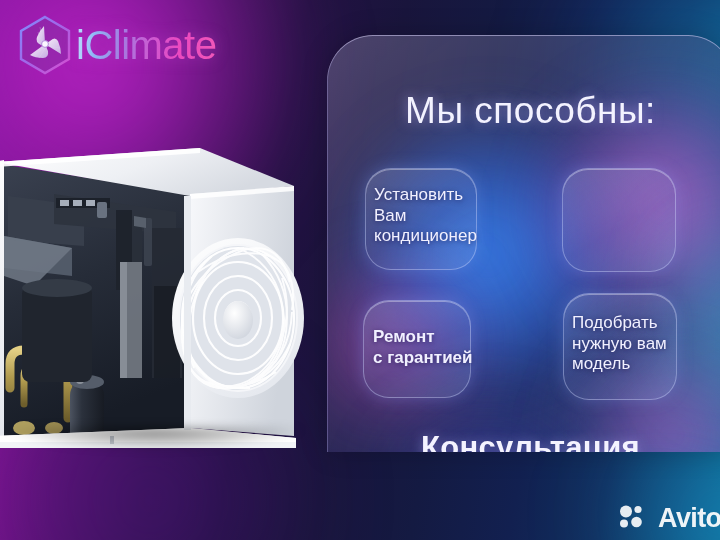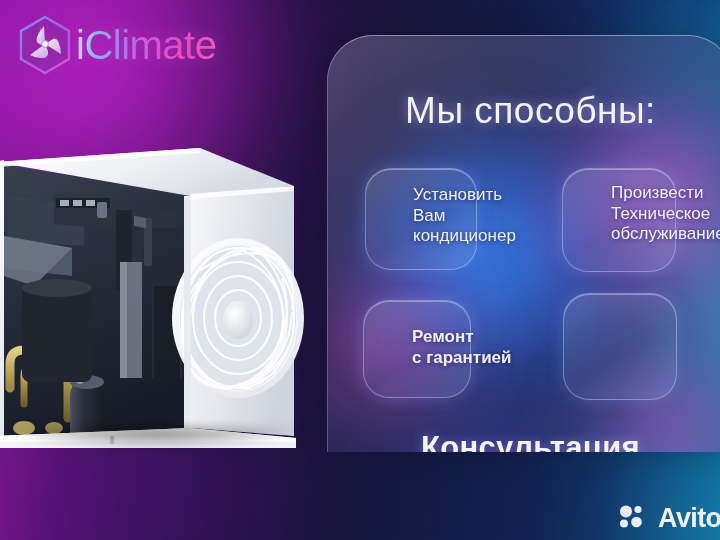--- a/index.html
+++ b/index.html
@@ -57,21 +57,21 @@
   .card{position:absolute;border-radius:26px;
     background:linear-gradient(150deg,rgba(190,195,235,.22),rgba(140,150,215,.14) 55%,rgba(170,200,255,.20));
     border:1px solid rgba(205,215,255,.40);
     box-shadow:inset 0 1px 0 rgba(255,255,255,.35),0 0 16px rgba(140,170,255,.28);}
   .card.c1{left:38px;top:133px;width:110px;height:100px;}
   .card.c2{left:235px;top:133px;width:112px;height:102px;}
   .card.c3{left:36px;top:265px;width:106px;height:96px;}
   .card.c4{left:236px;top:258px;width:112px;height:105px;}
 
   .card-text{position:absolute;font-size:17px;line-height:1.22;font-weight:300;color:#f1f0ff;
-    white-space:pre-line;text-shadow:0 1px 5px rgba(20,10,60,.55);margin-left:39px;}
+    white-space:pre-line;text-shadow:0 1px 5px rgba(20,10,60,.55);}
   .card-text.t1{left:47px;top:150px;}
   .card-text.t2{left:245px;top:148px;}
   .card-text.t3{left:46px;top:292px;font-weight:bold;}
   .card-text.t4{left:245px;top:278px;}
 
   .consult{position:absolute;left:0;right:0;top:395px;text-align:center;
     font-size:31px;font-weight:700;color:#f4f3ff;letter-spacing:.3px;
     text-shadow:0 0 12px rgba(190,180,255,.45);}
   .phone-icon{position:absolute;left:160px;top:443px;width:44px;height:44px;opacity:.62;}
 
@@ -267,25 +267,25 @@
       <div class="headline">Мы способны:</div>
 
       <div class="card c1"></div>
       <div class="card c2"></div>
       <div class="card c3"></div>
       <div class="card c4"></div>
 
       <div class="card-text t1">Установить
 Вам
 кондиционер</div>
-      <div class="card-text t2">Произвести
-Техническое
-обслуживание</div>
       <div class="card-text t3">Ремонт
 с гарантией</div>
+      <div class="card-text t4">Подобрать
+нужную вам
+модель</div>
 
       <div class="consult">Консультация</div>
 
       <div class="phone-icon">
         <svg width="44" height="44" viewBox="0 0 44 44">
           <path d="M13.5 6.5c-2.6 0-5.2 2.2-5.6 5.1-.7 5.2 2.6 12 6.8 16.4 4.3 4.5 11.2 8.3 16.4 7.6 3-.4 5.2-3.1 5.2-5.7 0-1.2-.6-2.1-1.6-2.6l-5-2.6c-1.3-.7-2.6-.3-3.4.8l-1.7 2.3c-.5.7-1.3.9-2 .5-2-1.1-3.9-2.6-5.6-4.3-1.7-1.8-3.1-3.7-4.1-5.7-.4-.8-.2-1.5.5-2l2.3-1.7c1.1-.8 1.4-2.1.8-3.4l-2.6-5c-.5-1-1.4-1.6-2.6-1.6z" fill="#ffffff" opacity="0.68"></path>
         </svg>
       </div>
     </div>
     <div class="panel-border"></div>

